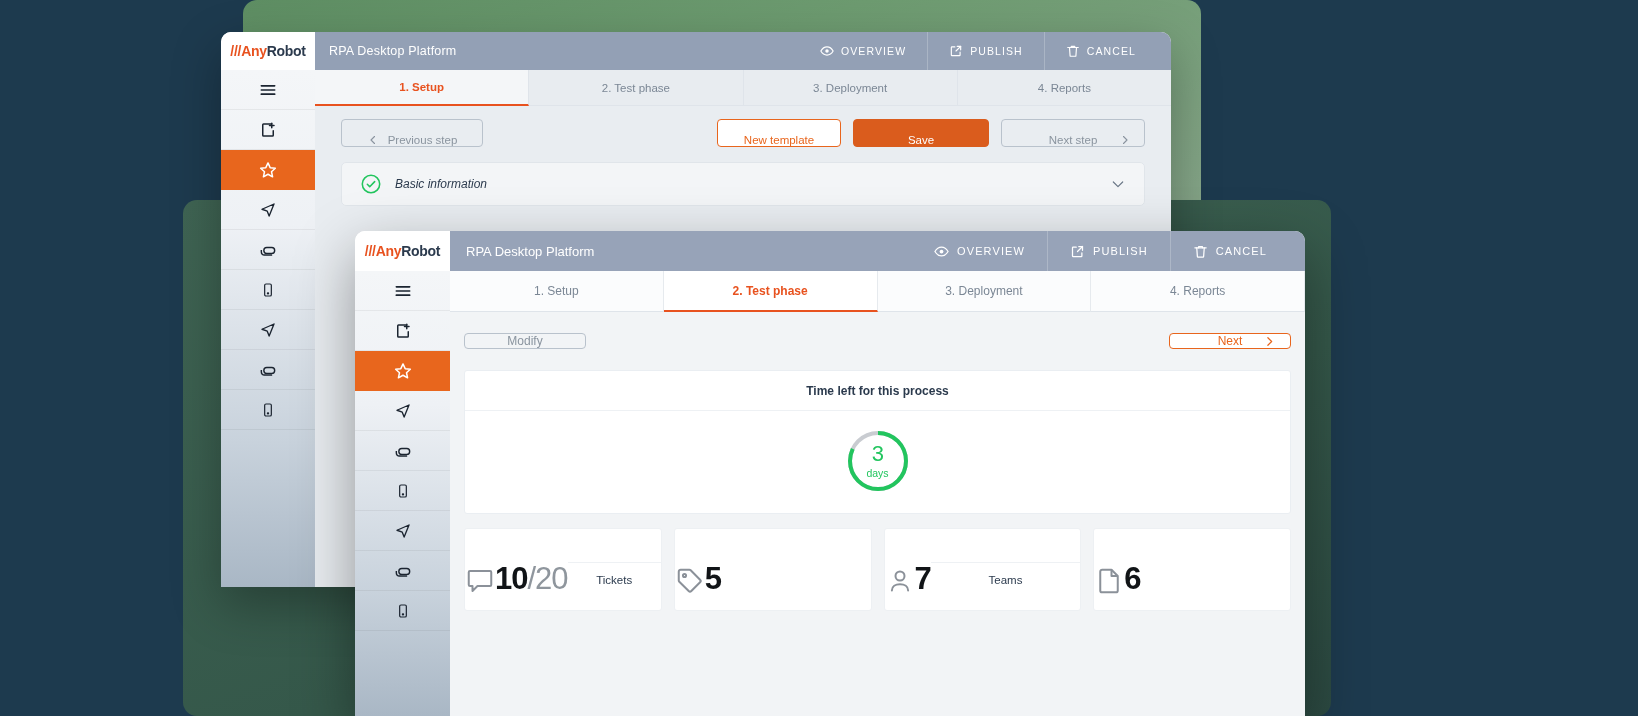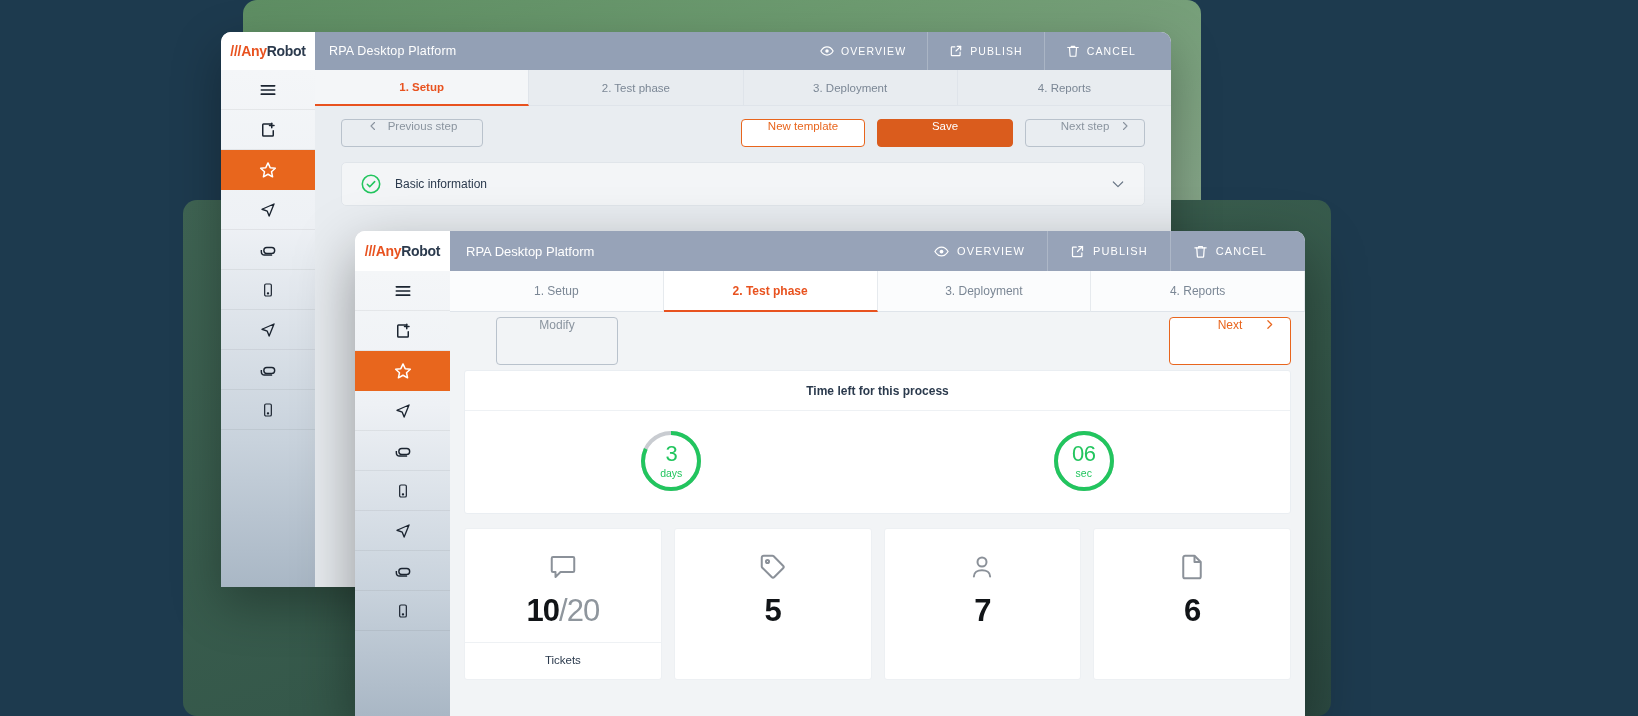--- a/index.html
+++ b/index.html
@@ -106,40 +106,40 @@
     border-bottom: 2px solid #e8521f;
   }
 
   
   .toolbar {
     height: 54px; display: flex; align-items: center;
     padding: 0 26px; gap: 12px;
   }
   .btn {
     height: 28px; border-radius: 4px; font-size: 11.5px;
-    display: inline-flex; align-items: flex-start; justify-content: center;
+    display: inline-flex; align-items: flex-end; justify-content: center;
     gap: 9px; padding: 0 16px; white-space: nowrap;
   }
   .btn-ghost { border: 1px solid #b9c2cc; color: #8a949f; background: transparent; }
   .btn-outline-orange { border: 1px solid #e8651d; color: #e8651d; background: #ffffff; }
   .btn-solid-orange { background: #da5c1d; color: #ffffff; border: 1px solid #da5c1d; }
 
   .spacer { flex: 1; }
 
   
   .panel {
     margin: 2px 26px 0 26px;
     background: #f3f5f7;
     border: 1px solid #e0e5ea;
     border-radius: 5px;
     height: 44px;
     display: flex; align-items: center;
     padding: 0 18px; gap: 13px;
   }
-  .panel-title { font-size: 12px; color: #2b3a4d; }
+  .panel-title { font-size: 12px; color: #2b3a4d; font-style: italic; }
 
   
   .win-front {
     left: 355px; top: 231px;
     width: 950px; height: 485px;
     border-radius: 10px 10px 0 0;
     box-shadow: 0 22px 60px rgba(0,0,0,.38);
   }
   .win-front .topbar { height: 40px; display: flex; }
   .win-front .logo-cell { width: 95px; background: #fff; display: flex; align-items: center; justify-content: center; }
@@ -159,21 +159,21 @@
   .win-front .body { display: flex; height: calc(100% - 40px); }
   .win-front .sidebar { width: 95px; }
   .win-front .side-item { height: 40px; }
   .win-front .content { flex: 1; background: #f2f4f6; display: flex; flex-direction: column; }
 
   .win-front .tabs { height: 41px; background: #fbfcfd; }
   .win-front .tab { background: #fbfcfd; font-size: 12px; border-right: 1px solid #e6eaee; }
   .win-front .tab.active { background: #ffffff; border-bottom: 2px solid #e8521f; }
 
   .win-front .toolbar { height: 58px; padding: 0 14px; }
-  .win-front .btn { height: 48px; font-size: 12px; padding: 0 13px; margin-left: 32px; }
+  .win-front .btn { height: 16px; font-size: 12px; padding: 0 13px; }
   .btn-modify { width: 122px; border-radius: 4px; }
   .btn-next { width: 122px; border-radius: 4px; justify-content: center; position: relative; }
   .btn-next .chev { position: absolute; right: 14px; }
 
   
   .timer-card {
     margin: 0 14px;
     background: #ffffff;
     border: 1px solid #eaeef2;
     border-radius: 3px;
@@ -191,21 +191,21 @@
     display: flex; flex-direction: column; align-items: center; justify-content: center;
     line-height: 1;
   }
   .ring .num { font-size: 22px; color: #22c55e; font-weight: 400; letter-spacing: -.5px; }
   .ring .unit { font-size: 10.5px; color: #22c55e; margin-top: 3px; }
 
   
   .stats-row { display: flex; gap: 12px; padding: 14px 14px 0 14px; }
   .stat-card {
     flex: 1; background: #ffffff; border: 1px solid #edf0f3; border-radius: 3px;
-    display: flex; flex-direction: column; align-items: center;
+    display: flex; flex-direction: row; align-items: center;
     padding-top: 22px;
   }
   .stat-icon { color: #8b9199; height: 32px; display: flex; align-items: center; }
   .stat-value {
     font-size: 31px; color: #111417; font-weight: 700;
     margin-top: 12px; margin-bottom: 16px; line-height: 1; letter-spacing: -1px;
   }
   .stat-value .muted { color: #8f969d; font-weight: 400; }
   .stat-label {
     width: 100%; text-align: center; font-size: 11.5px; color: #2b3a4d;
@@ -371,21 +371,21 @@
           </span>
           <span>Previous step</span>
         </div>
         <div class="spacer"></div>
         <div class="btn btn-outline-orange" style="width:124px;">
           <span>New template</span>
         </div>
         <div class="btn btn-solid-orange" style="width:136px;">
           <span>Save</span>
         </div>
-        <div class="btn btn-ghost" style="width:120px;position:relative;">
+        <div class="btn btn-ghost" style="width:144px;position:relative;">
           <span>Next step</span>
           <span style="position:absolute;right:13px;">
             <svg class="ic" width="12" height="12" viewBox="0 0 24 24" fill="none" stroke="currentColor" stroke-width="2.2" stroke-linecap="round" stroke-linejoin="round">
                 <path d="M9 5l7 7-7 7"></path>
               </svg>
           </span>
         </div>
       </div>
 
       <div class="panel">
@@ -576,32 +576,20 @@
               </svg>
               <div class="vals">
                 <span class="num">3</span>
                 <span class="unit">days</span>
               </div>
             </div>
           </div>
 
 
 
-          <div class="timer-cell">
-            <div class="ring">
-              <svg width="64" height="64" viewBox="0 0 64 64">
-                <circle cx="32" cy="32" r="28" fill="none" stroke="#c9ccd1" stroke-width="4"></circle>
-                <circle cx="32" cy="32" r="28" fill="none" stroke="#22c55e" stroke-width="4" stroke-linecap="butt" stroke-dasharray="175.9 175.9"></circle>
-              </svg>
-              <div class="vals">
-                <span class="num">06</span>
-                <span class="unit">sec</span>
-              </div>
-            </div>
-          </div>
 
         </div>
       </div>
 
       <div class="stats-row">
 
         <div class="stat-card">
           <div class="stat-icon">
             <svg class="ic" width="30" height="30" viewBox="0 0 24 24" fill="none" stroke="currentColor" stroke-width="1.6" stroke-linejoin="round">
               <path d="M20 4H4a1 1 0 0 0-1 1v10a1 1 0 0 0 1 1h2v4l4-4h10a1 1 0 0 0 1-1V5a1 1 0 0 0-1-1z"></path>
@@ -622,20 +610,21 @@
         </div>
 
         <div class="stat-card">
           <div class="stat-icon">
             <svg class="ic" width="30" height="30" viewBox="0 0 24 24" fill="none" stroke="currentColor" stroke-width="1.6" stroke-linecap="round">
               <circle cx="12" cy="8" r="3.6"></circle>
               <path d="M5.5 19.5c0-3.1 2.9-5 6.5-5s6.5 1.9 6.5 5"></path>
             </svg>
           </div>
           <div class="stat-value"><span>7</span><span class="muted"></span></div>
+          <div class="stat-label">Teams</div>
         </div>
 
         <div class="stat-card">
           <div class="stat-icon">
             <svg class="ic" width="30" height="30" viewBox="0 0 24 24" fill="none" stroke="currentColor" stroke-width="1.6" stroke-linejoin="round">
               <path d="M14 3H6.5A1.5 1.5 0 0 0 5 4.5v15A1.5 1.5 0 0 0 6.5 21h11a1.5 1.5 0 0 0 1.5-1.5V8z"></path>
               <path d="M14 3v5h5"></path>
             </svg>
           </div>
           <div class="stat-value"><span>6</span><span class="muted"></span></div>

